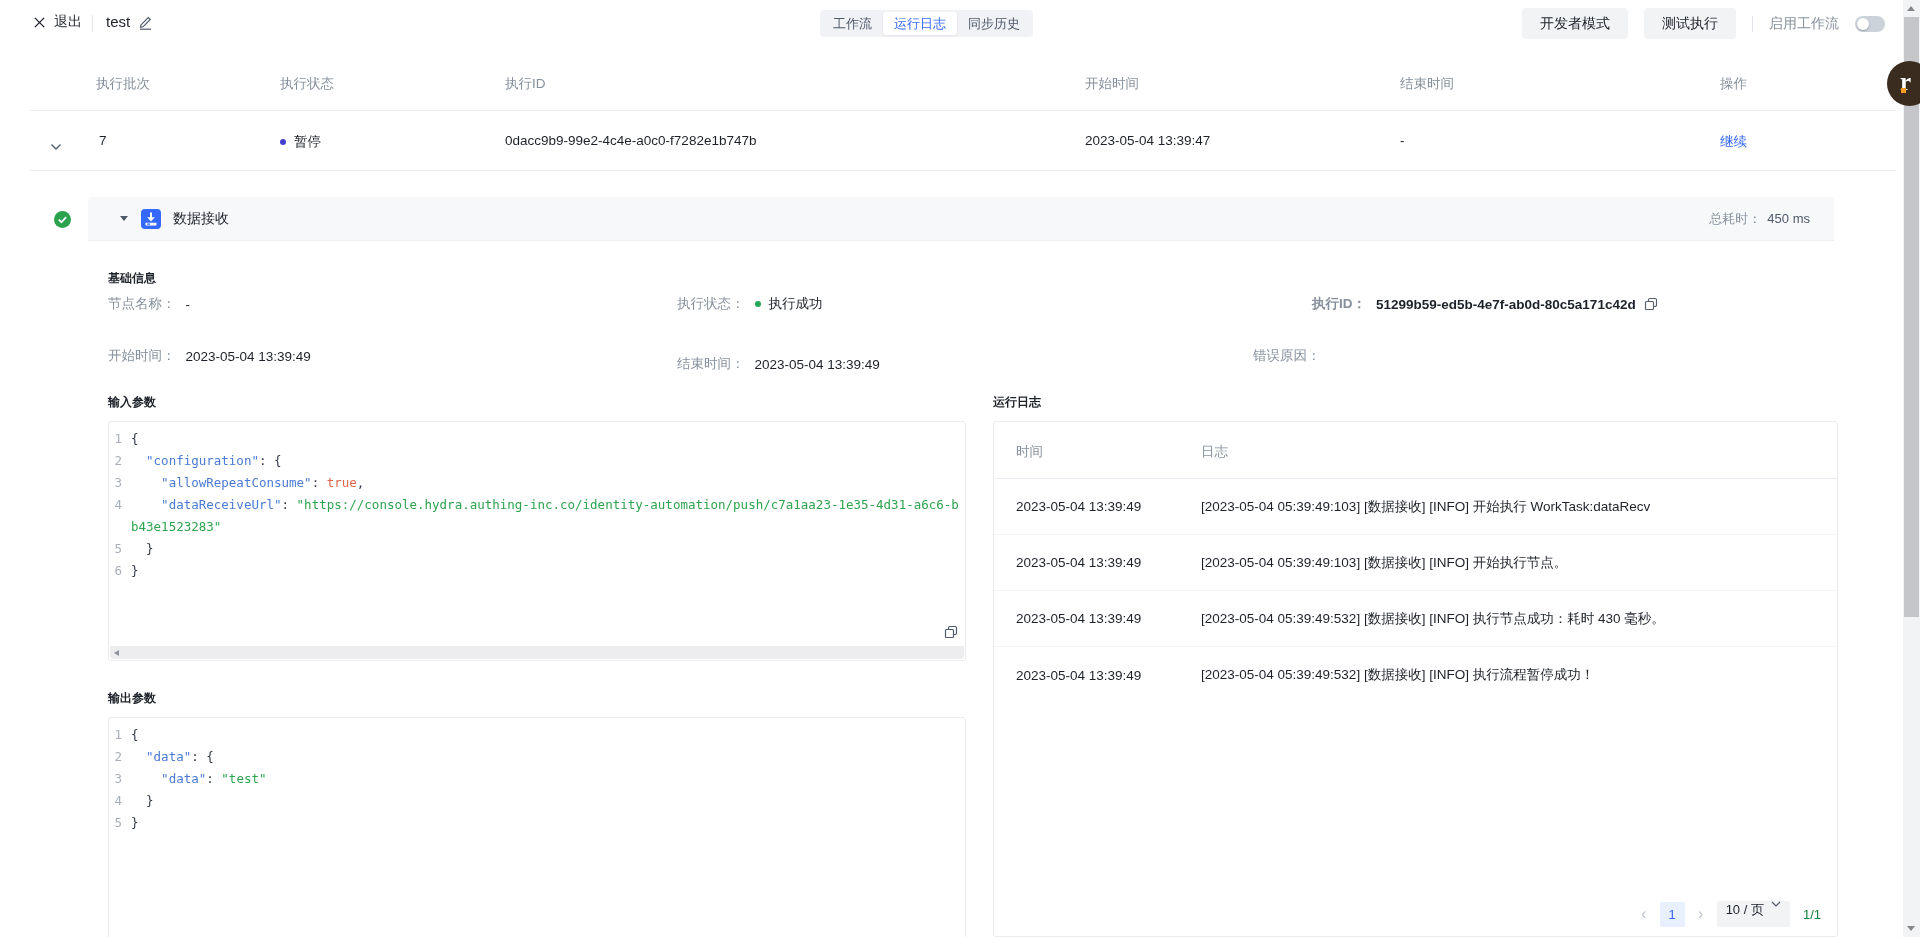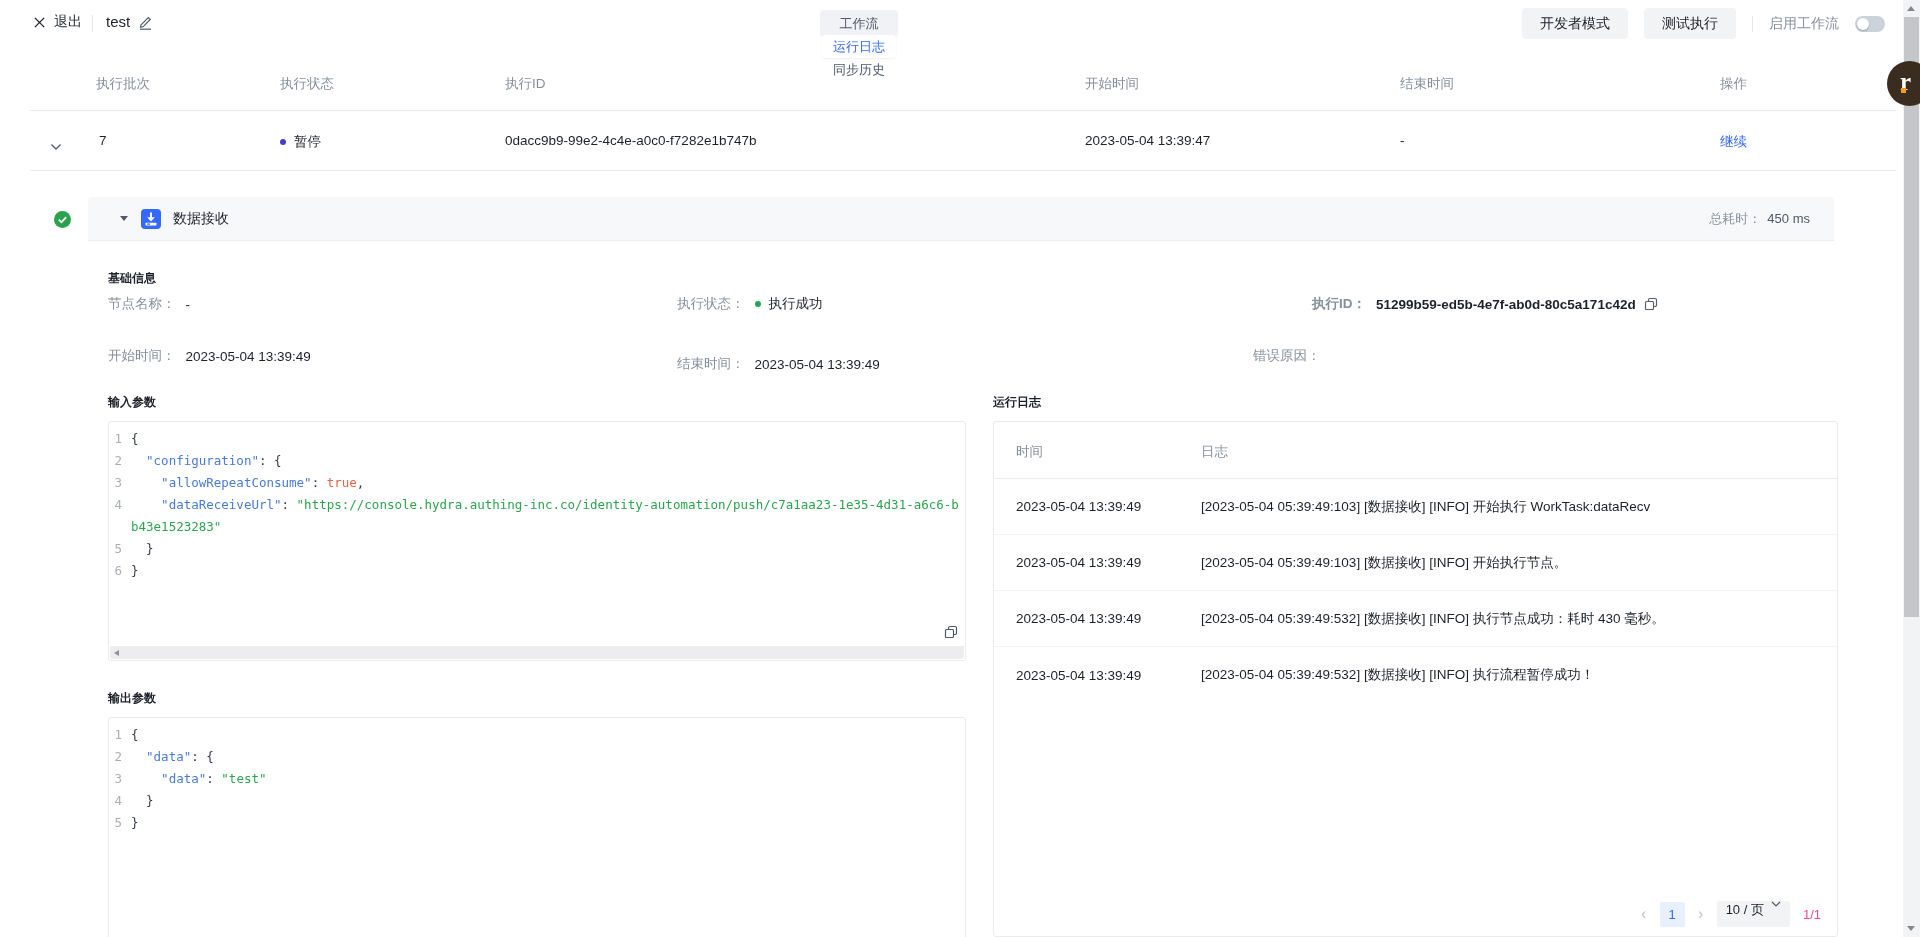--- a/index.html
+++ b/index.html
@@ -8,21 +8,21 @@
 
   
   .topbar { position:absolute; top:0; left:0; width:1920px; height:47px; background:#fff; }
   .tb-exit { position:absolute; left:33px; top:13px; display:flex; align-items:center; gap:8px;
     font-size:14px; color:#1d2129; cursor:pointer; }
   .tb-sep { position:absolute; left:92px; top:15px; width:1px; height:17px; background:#e5e6eb; }
   .tb-name { position:absolute; left:106px; top:13px; font-size:15px; color:#1d2129; }
   .tb-edit { position:absolute; left:138px; top:15px; cursor:pointer; }
 
   .seg { position:absolute; left:820px; top:10px; height:27px; background:#f1f2f6;
-    border-radius:4px; padding:2px; display:flex; align-items:center;flex-direction:column; }
+    border-radius:4px; padding:2px; display:flex; align-items:center; }
   .seg-item { padding:2px 11px; font-size:13px; color:#4e5969; border-radius:3px;
     line-height:19px; cursor:pointer; white-space:nowrap; }
   .seg-item.active { background:#fff; color:#3569fd; box-shadow:0 1px 2px rgba(0,0,0,.06); }
 
   .tb-right { position:absolute; right:35px; top:8px; height:31px; display:flex;
     align-items:center; gap:16px; }
   .btn { height:31px; padding:0 18px; background:#f2f3f5; border:none; border-radius:4px;
     font-size:14px; color:#1d2129; font-family:inherit; cursor:pointer; white-space:nowrap; }
   .tb-right .vline { width:1px; height:16px; background:#e5e6eb; }
   .enable-label { font-size:14px; color:#86909c; white-space:nowrap; }
@@ -82,21 +82,21 @@
   .log-row:last-child { border-bottom:none; }
   .log-time { width:185px; flex:none; }
   .log-msg { flex:1; padding-right:16px; }
 
   .pager { position:absolute; right:16px; bottom:9px; display:flex; align-items:center; gap:9px; }
   .pg-arrow { color:#c0c5cd; font-size:16px; width:14px; text-align:center; cursor:pointer; line-height:24px; }
   .pg-page { width:25px; height:25px; background:#e8f0ff; color:#3569fd; border-radius:2px;
     font-size:13px; display:flex; align-items:center; justify-content:center; cursor:pointer; }
   .pg-size { height:26px; background:#f2f3f5; border-radius:2px; padding:0 9px; display:flex;
     align-items:flex-start; gap:7px; font-size:13px; color:#1d2129; cursor:pointer; }
-  .pg-total { font-size:13px; color:#ec4899; margin-left:4px; }
+  .pg-total { font-size:13px; color:#15803d; margin-left:4px; }
 
   
   .v-sb { position:absolute; right:0; top:0; width:17px; height:937px; background:#f2f3f5; z-index:15; }
   .v-sb .up, .v-sb .down { position:absolute; left:4px; width:0; height:0; cursor:pointer;
     border-left:4.5px solid transparent; border-right:4.5px solid transparent; }
   .v-sb .up { top:6px; border-bottom:5px solid #85878c; }
   .v-sb .down { bottom:6px; border-top:5px solid #85878c; }
   .v-sb .thumb { position:absolute; top:17px; left:1px; width:15px; height:600px; background:#c4c6ca; cursor:pointer; }
 
   .r-badge { position:absolute; left:1887px; top:61px; width:45px; height:45px; border-radius:50%;

